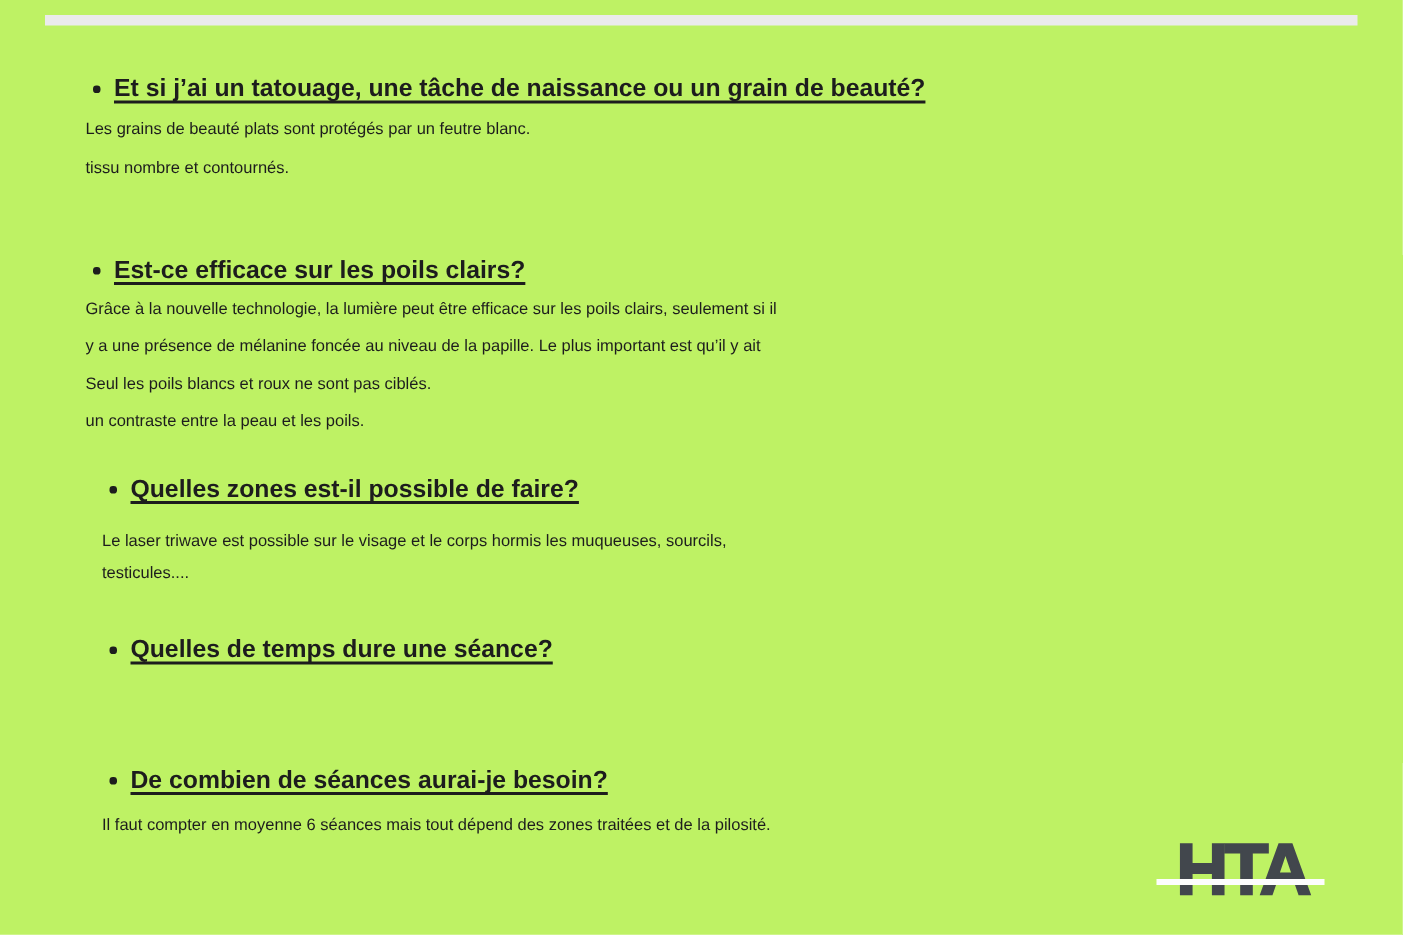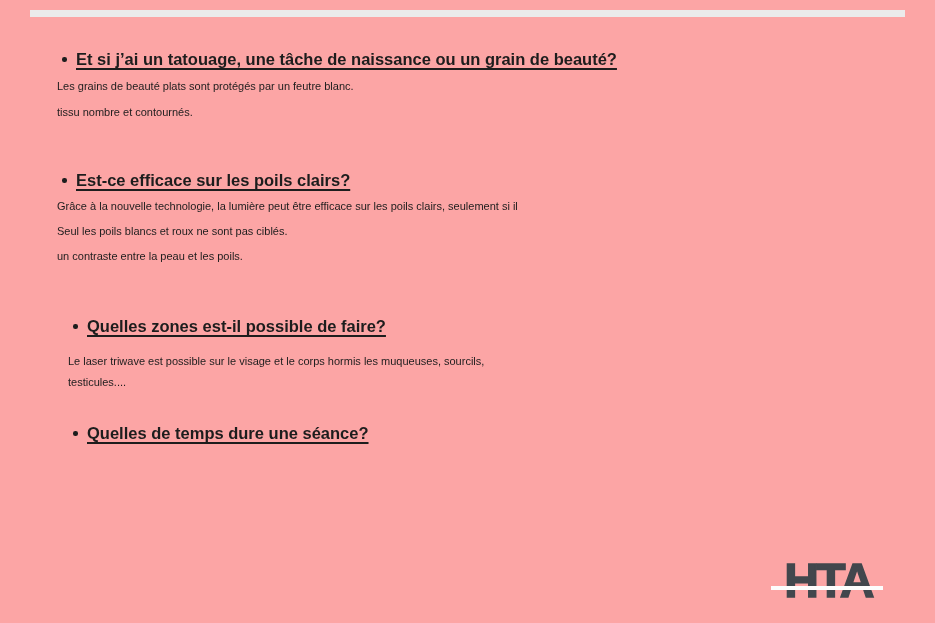--- a/index.html
+++ b/index.html
@@ -6,21 +6,21 @@
   body {
     width: 935px; height: 623px;
     background: #fdfdfd;
     font-family: "Liberation Sans", sans-serif;
     color: #1d1d1d;
     overflow: hidden;
   }
   .page {
     position: relative;
     width: 935px; height: 623px;
-    background: #fca5a5;
+    background: #bef264;
   }
   .top-divider {
     position: absolute;
     left: 30px; top: 10px;
     width: 875px; height: 7px;
     background: #ebebeb;
   }
   .faq-item { position: absolute; }
   .item-1 { top: 46px;  left: 57px; }
   .item-2 { top: 167px; left: 57px; }
@@ -98,20 +98,21 @@
     </div>
   </section>
 
   <section class="faq-item item-2">
     <div class="question-line">
       <span class="bullet"></span>
       <span class="question-text">Est-ce efficace sur les poils clairs?</span>
     </div>
     <div class="answer">
       <div class="answer-line">Grâce à la nouvelle technologie, la lumière peut être efficace sur les poils clairs, seulement si il</div>
+      <div class="answer-line">y a une présence de mélanine foncée au niveau de la papille. Le plus important est qu’il y ait</div>
       <div class="answer-line">Seul les poils blancs et roux ne sont pas ciblés.</div>
       <div class="answer-line">un contraste entre la peau et les poils.</div>
     </div>
   </section>
 
   <section class="faq-item item-3">
     <div class="question-line">
       <span class="bullet"></span>
       <span class="question-text">Quelles zones est-il possible de faire?</span>
     </div>
@@ -121,19 +122,28 @@
     </div>
   </section>
 
   <section class="faq-item item-4">
     <div class="question-line">
       <span class="bullet"></span>
       <span class="question-text">Quelles de temps dure une séance?</span>
     </div>
   </section>
 
+  <section class="faq-item item-5">
+    <div class="question-line">
+      <span class="bullet"></span>
+      <span class="question-text">De combien de séances aurai-je besoin?</span>
+    </div>
+    <div class="answer">
+      <div class="answer-line">Il faut compter en moyenne 6 séances mais tout dépend des zones traitées et de la pilosité.</div>
+    </div>
+  </section>
 
   <div class="logo">
     <span class="logo-text">HTA</span>
     <span class="logo-stripe"></span>
   </div>
 
 </div>
 
 </body></html>

